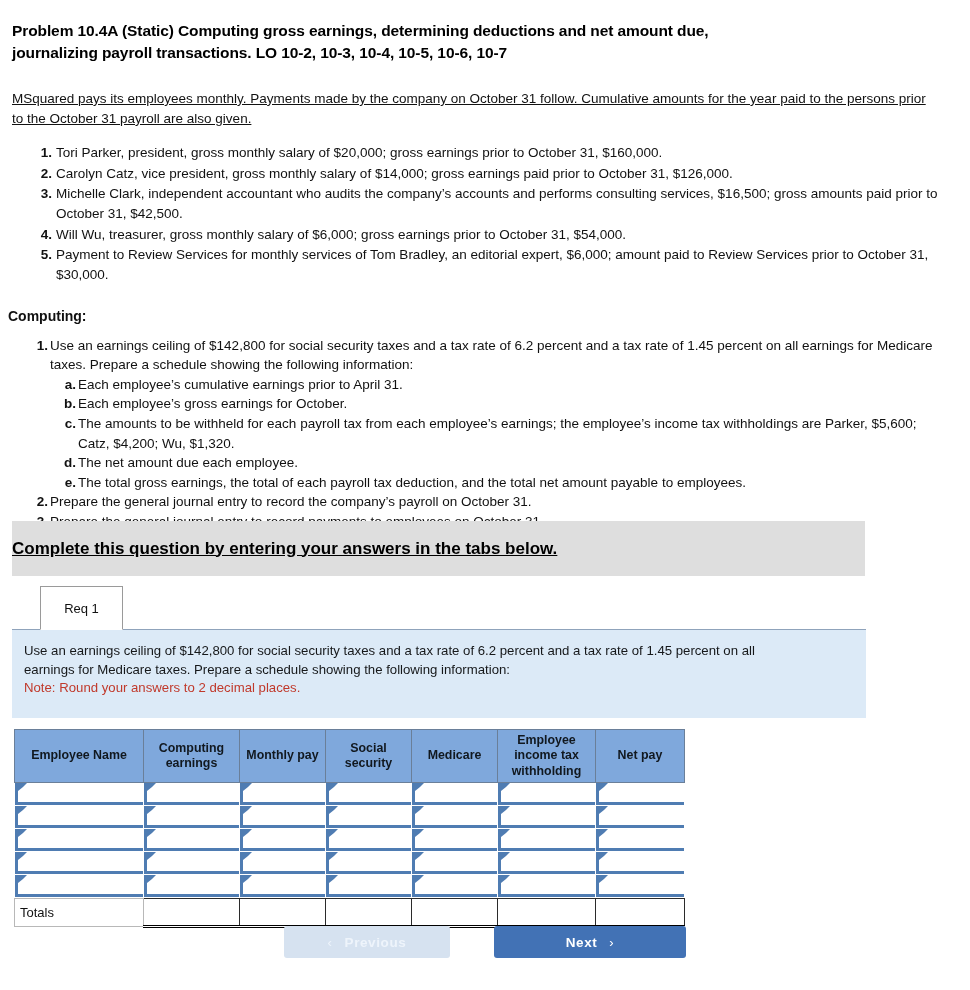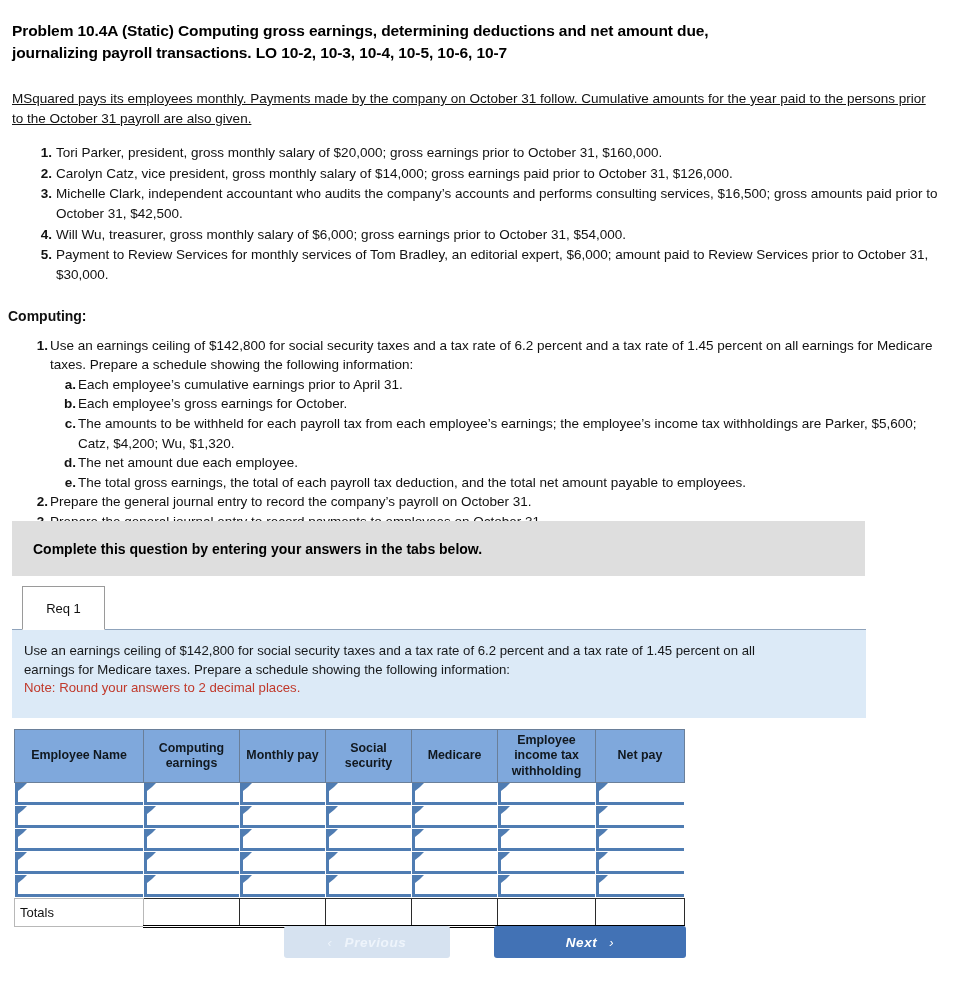--- a/index.html
+++ b/index.html
@@ -109,29 +109,29 @@
     left: 12px;
     top: 521px;
     width: 853px;
     height: 55px;
     background: #dedede;
     display: flex;
     align-items: center;
   }
   .gray-banner-text {
     font-weight: bold;
-    font-size: 14px;
-    padding-left: 21px;
+    font-size: 17px;
     color: #000;
+    text-decoration: underline;
   }
 
   
   .tabs {
     position: absolute;
-    left: 22px;
+    left: 40px;
     top: 586px;
     display: flex;
     align-items: flex-end;
     z-index: 3;
   }
   .tab {
     font-size: 13px;
     text-align: center;
     border: 1px solid #9a9a9a;
     box-sizing: border-box;
@@ -266,21 +266,20 @@
     border-radius: 3px;
     font-family: "Liberation Sans", sans-serif;
     font-size: 13.5px;
     font-weight: bold;
     letter-spacing: 0.6px;
     display: flex;
     align-items: center;
     justify-content: center;
     gap: 12px;
     cursor: pointer;
-    font-style: italic;
   }
   .btn-prev {
     width: 166px;
     background: #d6e2f0;
     color: #eef4fb;
   }
   .btn-next {
     width: 192px;
     background: #4272b5;
     color: #ffffff;

